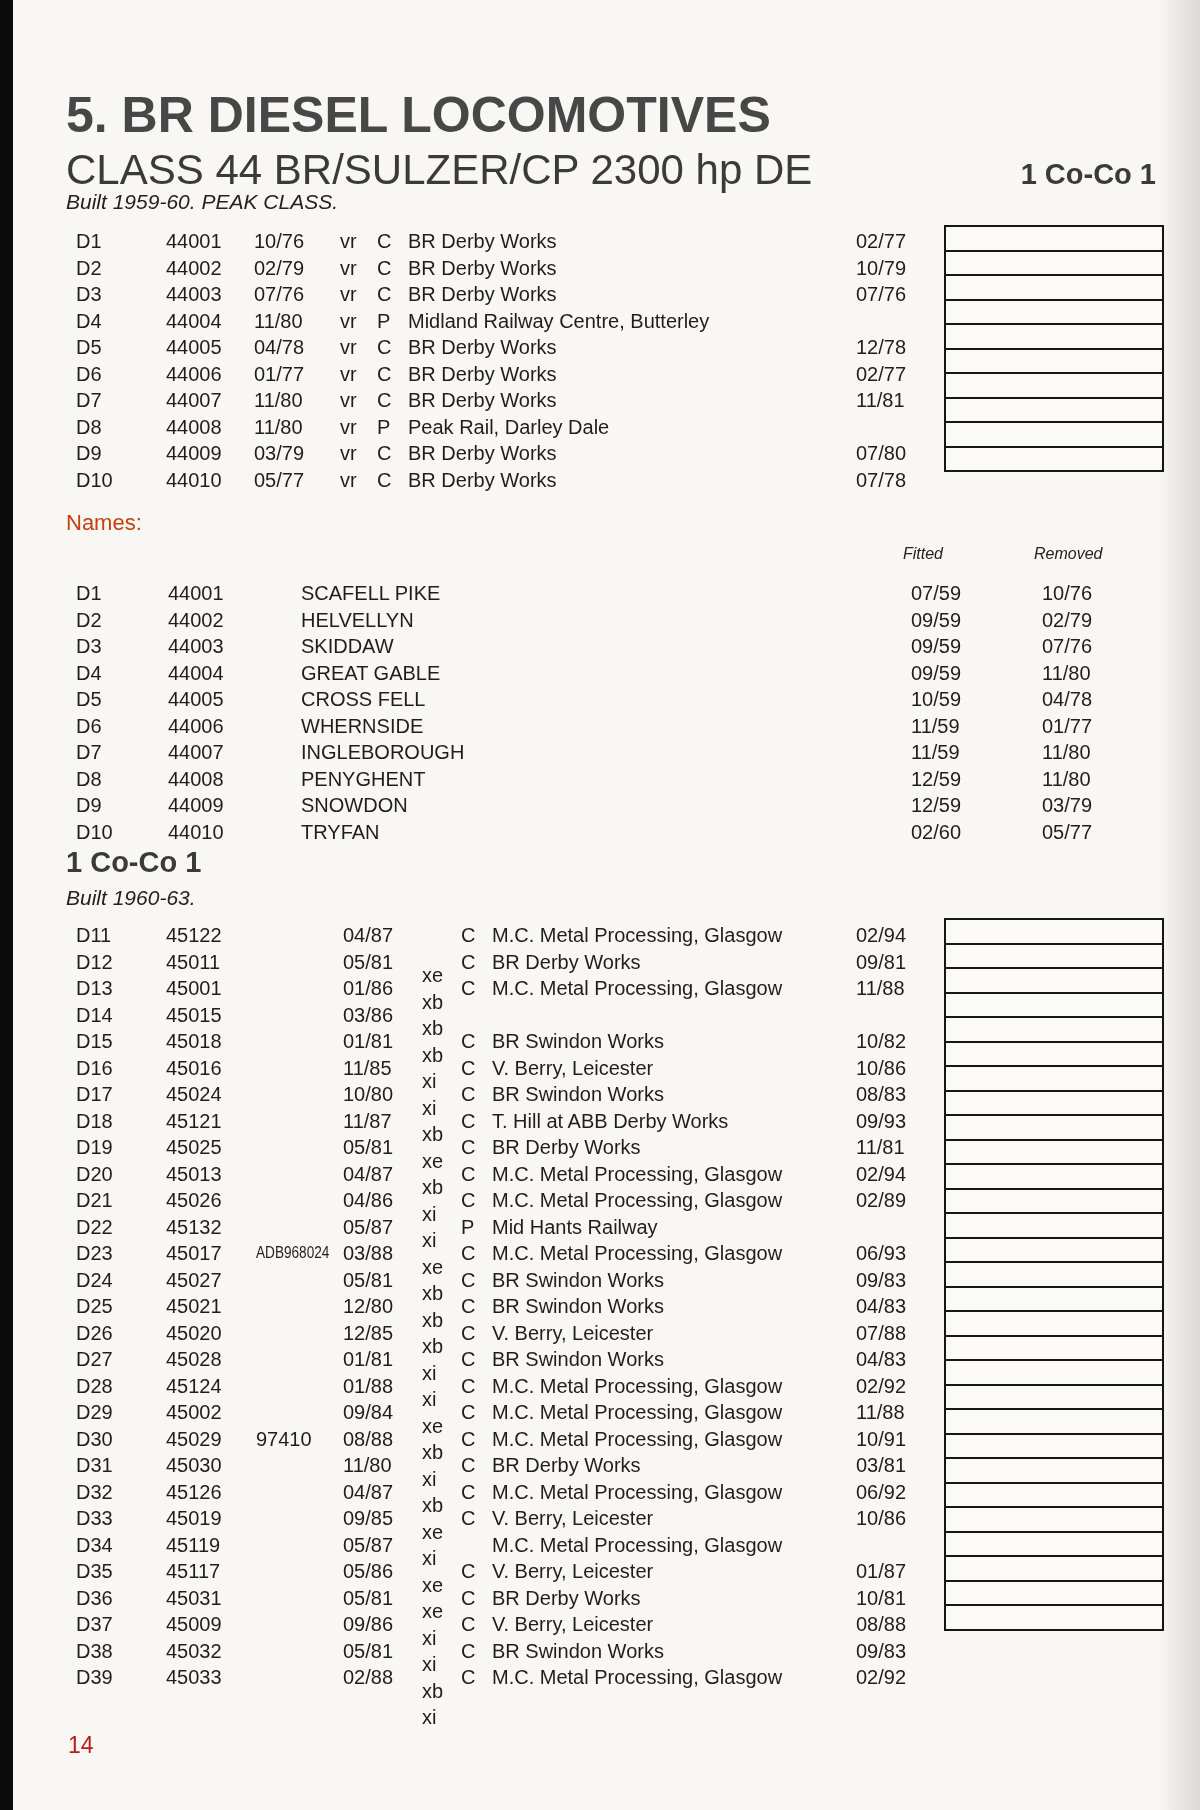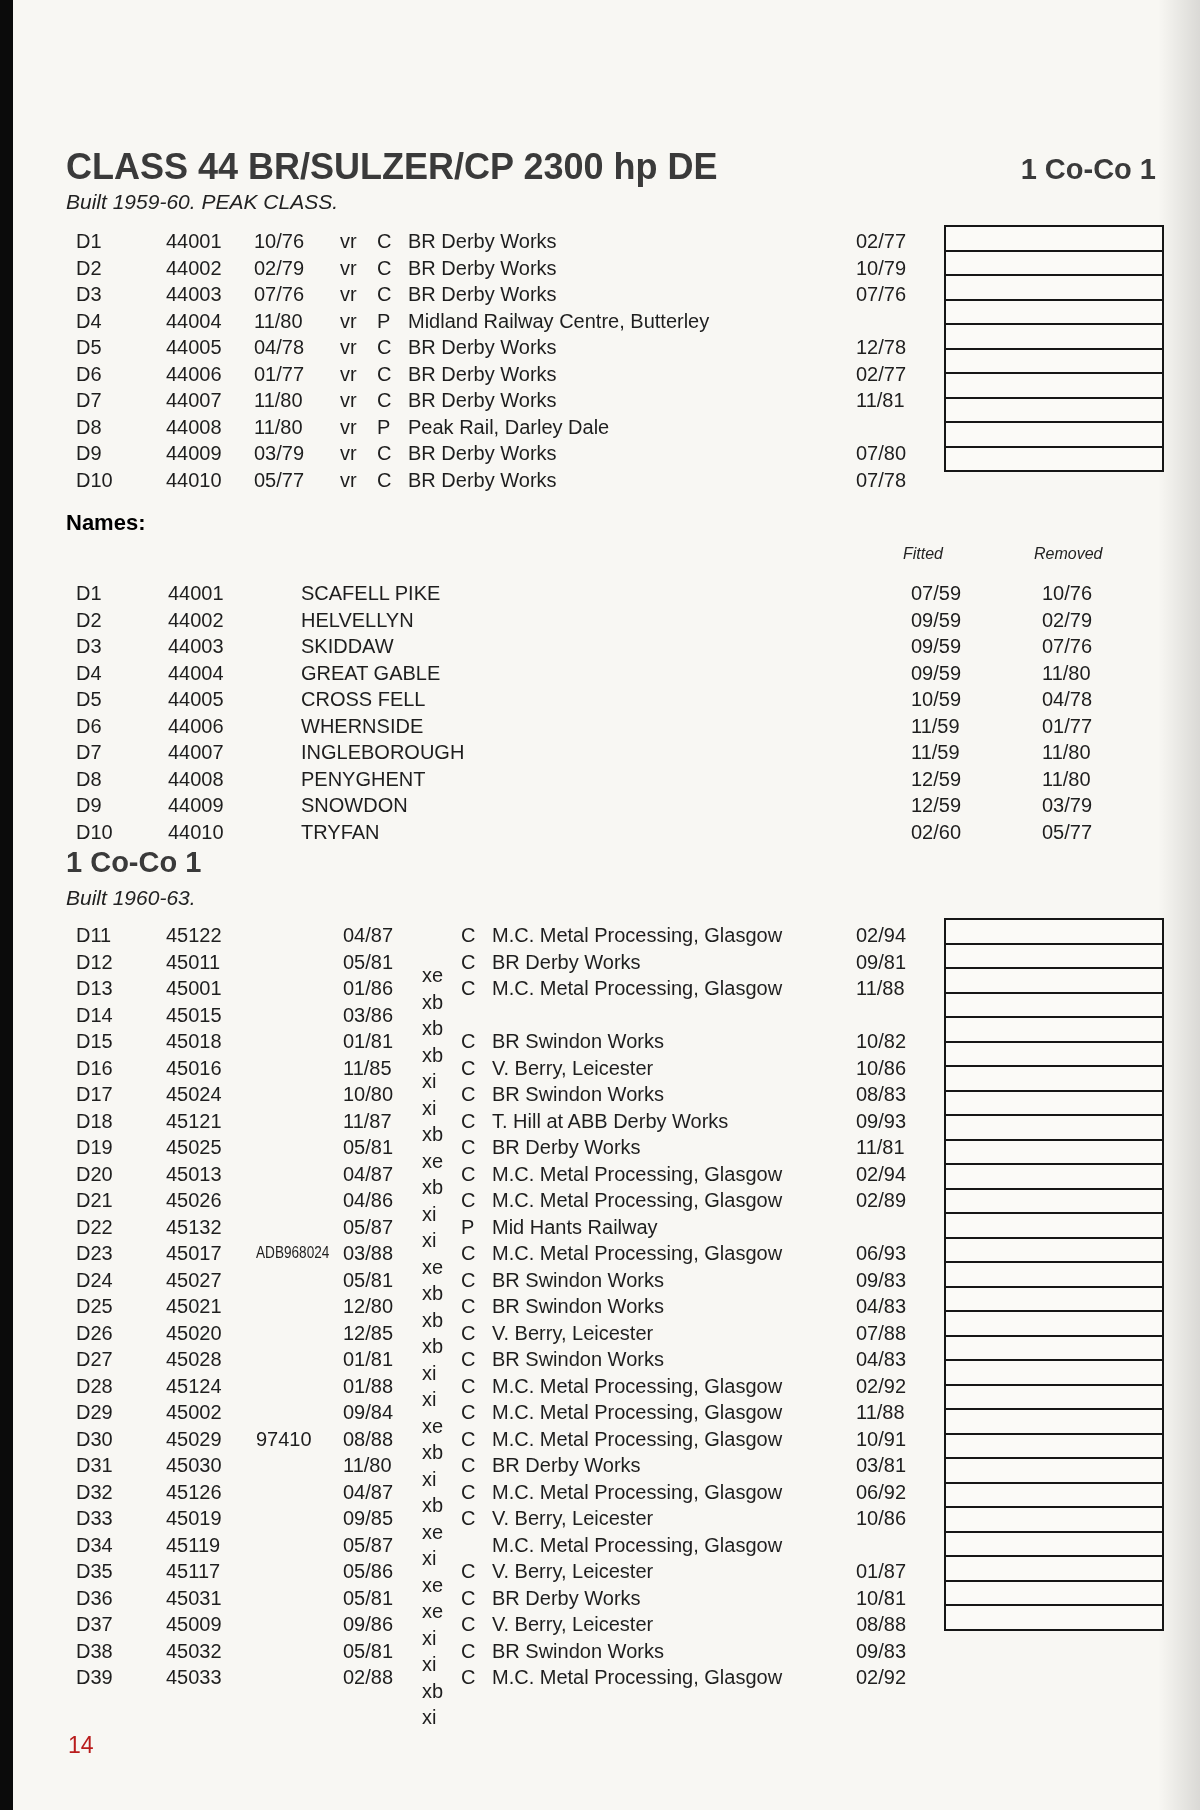--- a/index.html
+++ b/index.html
@@ -13,21 +13,21 @@
   }
   .spine{position:absolute;left:0;top:0;width:13px;height:1810px;background:#0b0b0b;}
   .edge-shadow{position:absolute;right:0;top:0;width:42px;height:1810px;
     background:linear-gradient(to right,rgba(0,0,0,0),rgba(0,0,0,0.12));}
   .page-title{
     position:absolute;left:66px;top:86px;
     font-size:50px;font-weight:bold;color:#474747;
     letter-spacing:0px;white-space:nowrap;
   }
   .class-header{position:absolute;left:66px;right:44px;display:flex;justify-content:space-between;align-items:baseline;}
-  .class-heading{font-size:36px;font-weight:bold;color:#3a3a3a;white-space:nowrap;}
+  .class-heading{font-size:42px;font-weight:normal;color:#3a3a3a;white-space:nowrap;}
   .wheel{font-size:29px;font-weight:bold;color:#3a3a3a;white-space:nowrap;}
   .built{position:absolute;left:66px;font-size:21px;font-style:italic;color:#222;white-space:nowrap;}
   .hdr44{top:146px;}
   .built44{top:190px;}
   .hdr45{top:846px;}
   .built45{top:886px;}
 
   .loco-table{position:absolute;left:8px;width:980px;}
   .t44{top:228px;}
   .names-tbl{top:580px;}
@@ -43,41 +43,42 @@
   .t45 .c-id{left:68px;}   .t45 .c-num{left:158px;} .t45 .c-extra{left:248px;}
   .t45 .c-date{left:335px;}.t45 .c-code{left:414px;margin-top:40px;}.t45 .c-status{left:453px;}
   .t45 .c-loc{left:484px;} .t45 .c-scrap{left:848px;}
 
   .names-tbl .c-id{left:68px;} .names-tbl .c-num{left:160px;}
   .names-tbl .c-name{left:293px;} .names-tbl .c-fitted{left:903px;}
   .names-tbl .c-removed{left:1034px;}
 
   .condensed{font-size:17px !important;transform:scaleX(0.8);transform-origin:left center;}
 
-  .names-heading{position:absolute;left:66px;top:510px;font-size:22px;font-weight:bold;color:#000000;}
+  .names-heading{position:absolute;left:66px;top:510px;font-size:22px;font-weight:normal;color:#c2410c;}
   .names-colhdr{position:absolute;left:0;top:545px;width:1200px;height:26px;}
   .names-colhdr span{position:absolute;font-size:16px;font-style:italic;color:#222;white-space:nowrap;}
   .colhdr-fitted{left:903px;}
   .colhdr-removed{left:1034px;}
 
   .tickcol{position:absolute;left:936px;width:220px;}
   .tickcol44{top:-3px;}
   .tickcol45{top:-4px;}
   .tickbox{height:26.5px;border:2px solid #161616;box-sizing:border-box;margin-top:-2px;background:#fbfaf7;}
   .tickbox:first-child{margin-top:0;}
 
   .page-number{position:absolute;left:68px;top:1732px;font-size:23px;color:#b91c1c;}
 </style>
 </head>
 <body>
 
 <div class="page">
   <div class="spine"></div>
   <div class="edge-shadow"></div>
 
+  <div class="page-title">5. BR DIESEL LOCOMOTIVES</div>
 
   <div class="class-header hdr44">
     <span class="class-heading">CLASS 44 BR/SULZER/CP 2300 hp DE</span>
     <span class="wheel">1 Co-Co 1</span>
   </div>
   <div class="built built44">Built 1959-60. PEAK CLASS.</div>
 
   <div class="loco-table t44" id="t44">
     <div id="t44-rows">
   <div class="row">

